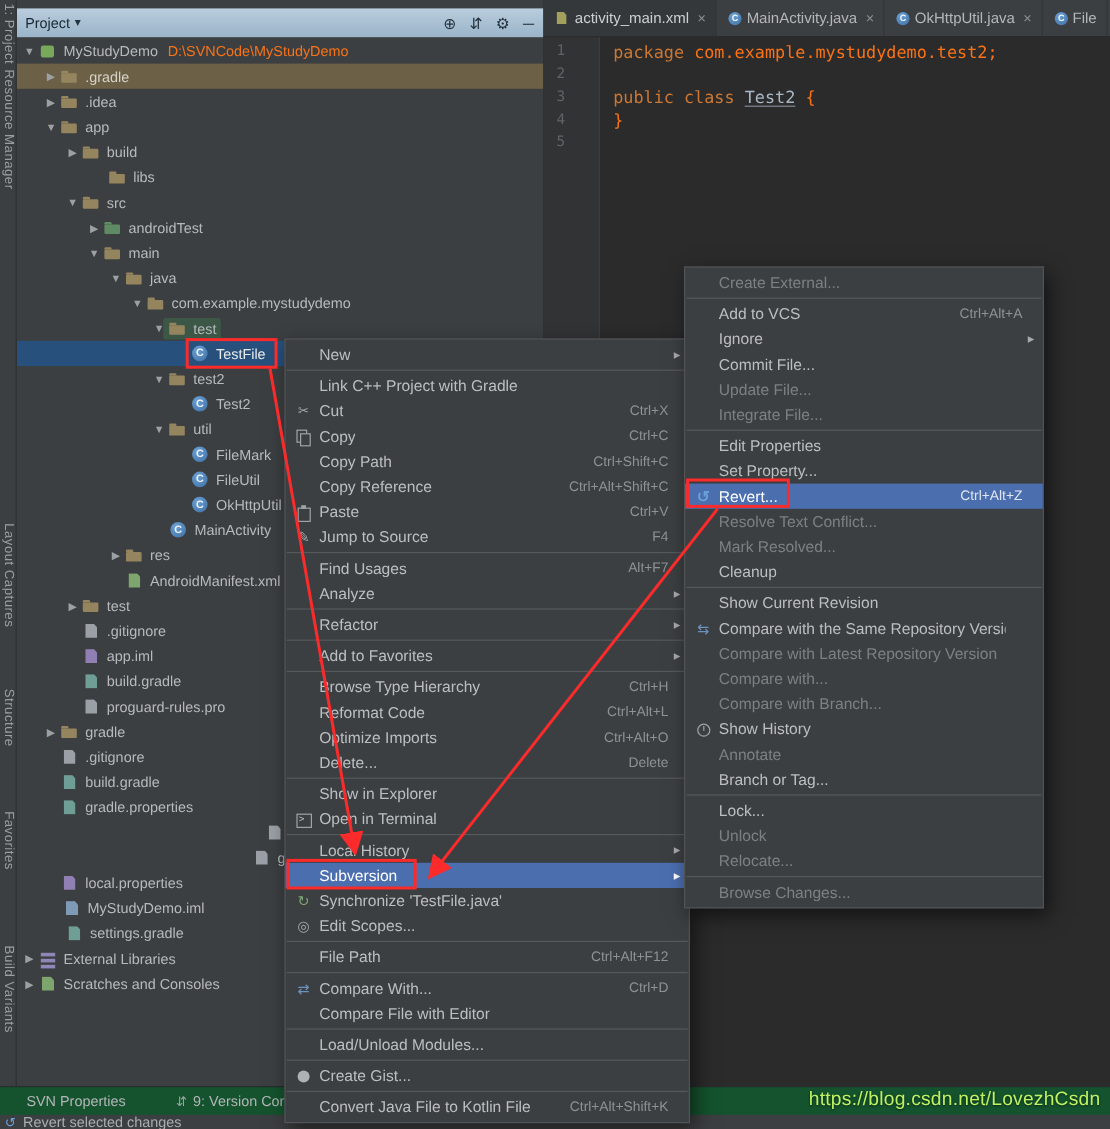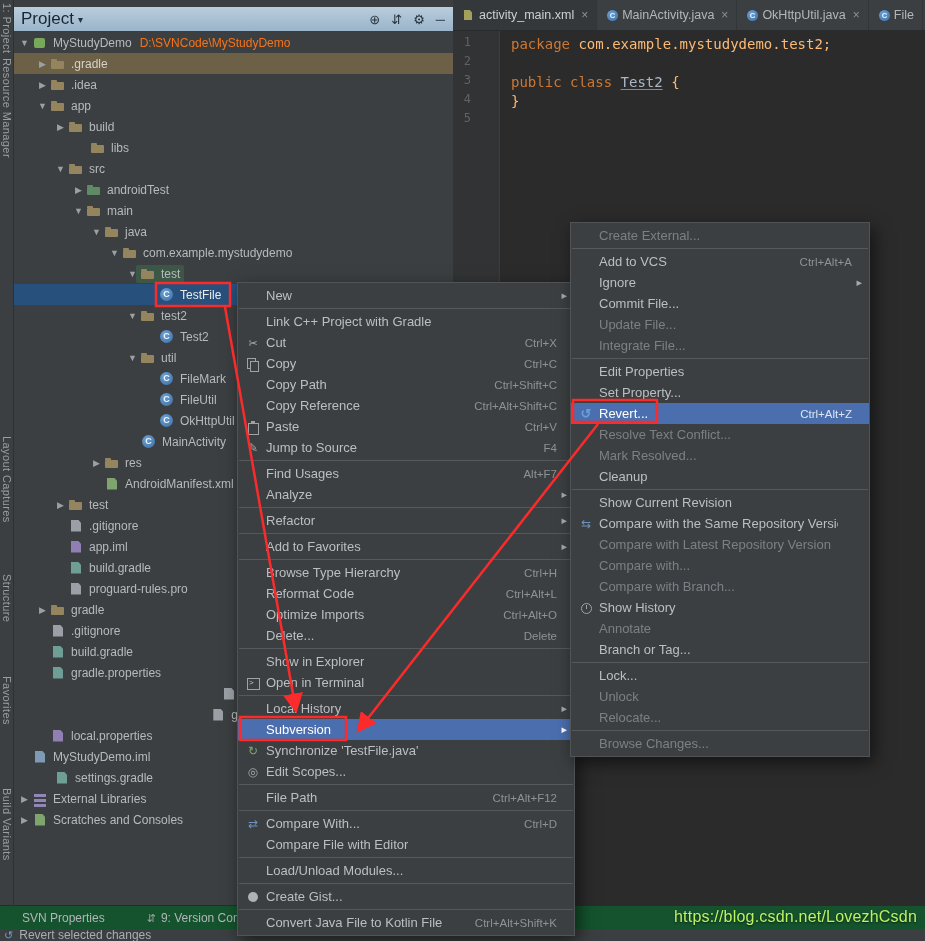--- a/index.html
+++ b/index.html
@@ -8,21 +8,21 @@
     background:#2b2b2b;font-family:"Liberation Sans",sans-serif;font-size:13px;
     cursor:default;user-select:none;
   }
   
   .left-stripe{position:absolute;left:0;top:0;width:13px;height:941px;background:#3c3f41;border-right:1px solid #2e3133;z-index:5;}
   .stripe-label{position:absolute;left:0;width:13px;writing-mode:vertical-rl;font-size:11px;color:#9b9ea1;white-space:nowrap;letter-spacing:.4px;}
   
   .project-panel{position:absolute;left:13px;top:0;width:440px;height:905px;background:#3c3f41;overflow:hidden;z-index:1;}
   .panel-header{position:absolute;left:0;top:7px;width:100%;height:24px;box-sizing:border-box;
     background:linear-gradient(#b9cddd,#9ab4c9);color:#182733;display:flex;align-items:center;padding:0 8px;}
-  .ph-title{font-size:17px;margin-right:4px;}
+  .ph-title{font-size:12px;margin-right:4px;}
   .ph-caret{font-size:10px;color:#243442;margin-right:auto;}
   .ph-icons{display:flex;align-items:center;}
   .ph-icon{margin-left:11px;font-size:13px;color:#26333f;line-height:1;}
   .tree{position:absolute;top:32px;left:0;width:100%;}
   .tree-row{height:21px;display:flex;align-items:center;color:#b7babd;white-space:nowrap;font-size:12px;overflow:hidden;}
   .tree-row.selected{background:#27507c;color:#e9ebed;}
   .tree-row.row-tan{background:#6c6046;color:#d6d2c8;}
   .tree-arrow{width:15px;flex:none;font-size:9px;color:#9da0a3;text-align:center;}
   .tree-chip{display:inline-flex;align-items:center;border-radius:2px;}
   .chip-green{background:#3d5747;padding:1px 4px;margin-left:-4px;}
@@ -50,21 +50,21 @@
   .tab-bar{position:absolute;top:0;left:0;right:0;height:30px;background:#3c3f41;border-bottom:1px solid #292b2d;display:flex;overflow:hidden;}
   .ed-tab{display:flex;align-items:center;padding:0 8px 0 7px;border-right:1px solid #323638;color:#b4b7b9;font-size:12.5px;white-space:nowrap;flex:none;}
   .ed-tab.active{background:#34383a;color:#cdd0d2;}
   .ed-tab .t-icon{transform:scale(.85);margin-right:3px;}
   .tab-close{margin-left:7px;color:#8d9193;font-size:12px;}
   .gutter{position:absolute;left:0;top:31px;bottom:0;width:47px;background:#313335;border-right:1px solid #3b3e40;padding-top:4px;box-sizing:border-box;}
   .gutter-num{height:19px;line-height:19px;text-align:right;padding-right:28px;color:#606366;font:12px "DejaVu Sans Mono",monospace;}
   .code{position:absolute;left:48px;top:31px;right:0;bottom:0;padding:4px 0 0 10px;font:14px/19px "DejaVu Sans Mono",monospace;}
   .code-line{height:19px;white-space:pre;}
   .tok-keyword{color:#cc7832;}
-  .tok-plain{color:#fdba74;}
+  .tok-plain{color:#f97316;}
   .tok-class{color:#a9b7c6;text-decoration:underline;text-decoration-color:#7f8a95;text-underline-offset:2px;}
   
   .menu{position:absolute;background:#3c3f41;border:1px solid #515456;box-shadow:4px 6px 16px rgba(0,0,0,.55);
     padding:2px 0;box-sizing:border-box;z-index:40;}
   #submenu{z-index:41;}
   .menu-item{height:21px;display:flex;align-items:center;padding:0 7px 0 6px;color:#bcbfc2;white-space:nowrap;overflow:hidden;}
   .menu-item.selected{background:#4b6eaf;color:#ffffff;}
   .menu-item.disabled{color:#7c8084;}
   .mi-chip{display:inline-flex;align-items:center;min-width:0;}
   .mi-icon{width:18px;height:16px;line-height:16px;flex:none;text-align:center;font-size:12px;color:#a6aaad;margin-right:4px;position:relative;}
@@ -359,21 +359,21 @@
           <span class="tree-label">gradlew.bat</span>
         </span>
       </div>
       <div class="tree-row" style="padding-left: 22px;">
         <span class="tree-arrow"></span>
         <span class="tree-chip">
           <span class="t-icon doc purple"></span>
           <span class="tree-label">local.properties</span>
         </span>
       </div>
-      <div class="tree-row" style="padding-left: 4px;">
+      <div class="tree-row" style="padding-left: 24px;">
         <span class="tree-arrow"></span>
         <span class="tree-chip">
           <span class="t-icon doc blue"></span>
           <span class="tree-label">MyStudyDemo.iml</span>
         </span>
       </div>
       <div class="tree-row" style="padding-left: 26px;">
         <span class="tree-arrow"></span>
         <span class="tree-chip">
           <span class="t-icon doc teal"></span>

